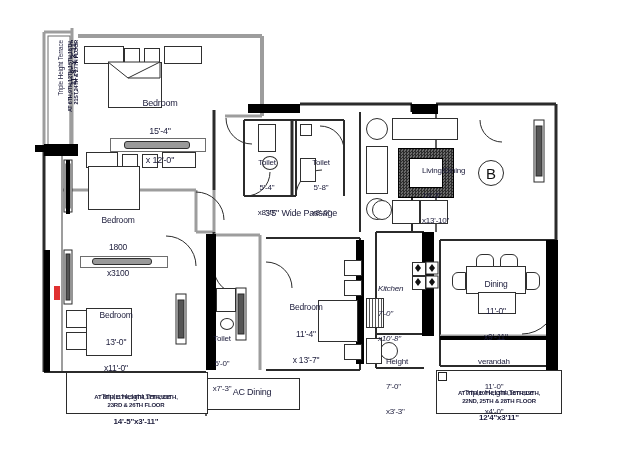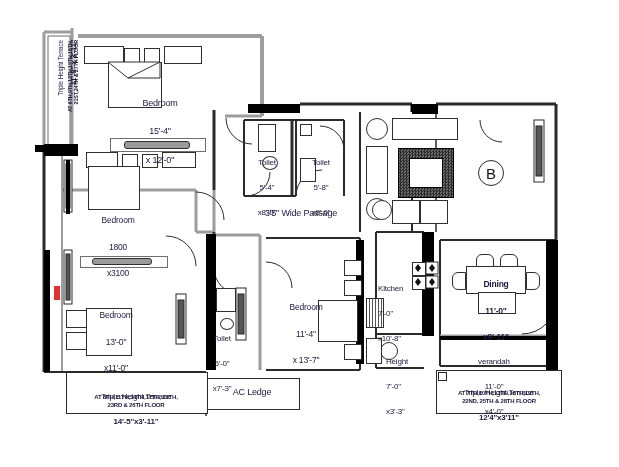--- a/index.html
+++ b/index.html
@@ -274,48 +274,53 @@
     <span class="dim">5'-8"</span>
     <span class="dim">x8'-0"</span>
   </div>
 
   <div class="lbl" style="left:200px; top:318px; width:44px; font-size:8px;">
     <span class="nm">Toilet</span>
     <span class="dim">5'-0"</span>
     <span class="dim">x7'-3"</span>
   </div>
 
-
-  <div class="lbl" style="left:378px; top:268px; width:44px; font-size:8px; text-align:left;">
+  <div class="lbl" style="left:422px; top:150px; width:52px; font-size:8px; text-align:left;">
+    <span class="nm">Living/Dining</span>
+    <span class="dim">19'-3"</span>
+    <span class="dim">x13'-10"</span>
+  </div>
+
+  <div class="lbl" style="left:378px; top:268px; width:44px; font-size:8px; text-align:left;font-style:italic;">
     <span class="nm">Kitchen</span>
     <span class="dim">7'-0"</span>
     <span class="dim">x10'-8"</span>
   </div>
 
   <div class="lbl" style="left:386px; top:341px; width:40px; font-size:8px; text-align:left;">
     <span class="nm">Height</span>
     <span class="dim">7'-0"</span>
     <span class="dim">x3'-3"</span>
   </div>
 
-  <div class="lbl" style="left:466px; top:262px; width:60px; font-size:8.5px;font-weight:bold;">
+  <div class="lbl" style="left:466px; top:262px; width:60px; font-size:8.5px;">
     <span class="nm">Dining</span>
     <span class="dim">11'-0"</span>
     <span class="dim">x9'-11"</span>
   </div>
 
   <div class="lbl" style="left:462px; top:341px; width:64px; font-size:8px;">
     <span class="nm">verandah</span>
     <span class="dim">11'-0"</span>
     <span class="dim">x4'-0"</span>
   </div>
 
   <div class="lbl" style="left:246px; top:209px; width:110px; font-size:9px;">3'5" Wide Passage</div>
 
-  <div class="lbl" style="left:212px; top:388px; width:80px; font-size:9px;">AC Ledge</div>
+  <div class="lbl" style="left:212px; top:388px; width:80px; font-size:9px;">AC Dining</div>
 
   <div class="lbl" style="left:66px; top:376px; width:140px; font-size:8px;">
     <span class="nm">Triple Height Terrace</span>
     <span class="dim" style="font-weight:bold;">14'-5"x3'-11"</span>
   </div>
   <div class="lbl" style="left:66px; top:394px; width:140px; font-size:6px; font-weight:bold;">AT 8TH,11TH,14TH,17TH, 20TH,</div>
   <div class="lbl" style="left:66px; top:402px; width:140px; font-size:6px; font-weight:bold;">23RD &amp; 26TH FLOOR</div>
 
   <div class="lbl" style="left:438px; top:372px; width:122px; font-size:8px;">
     <span class="nm">Triple Height Terrace</span>

